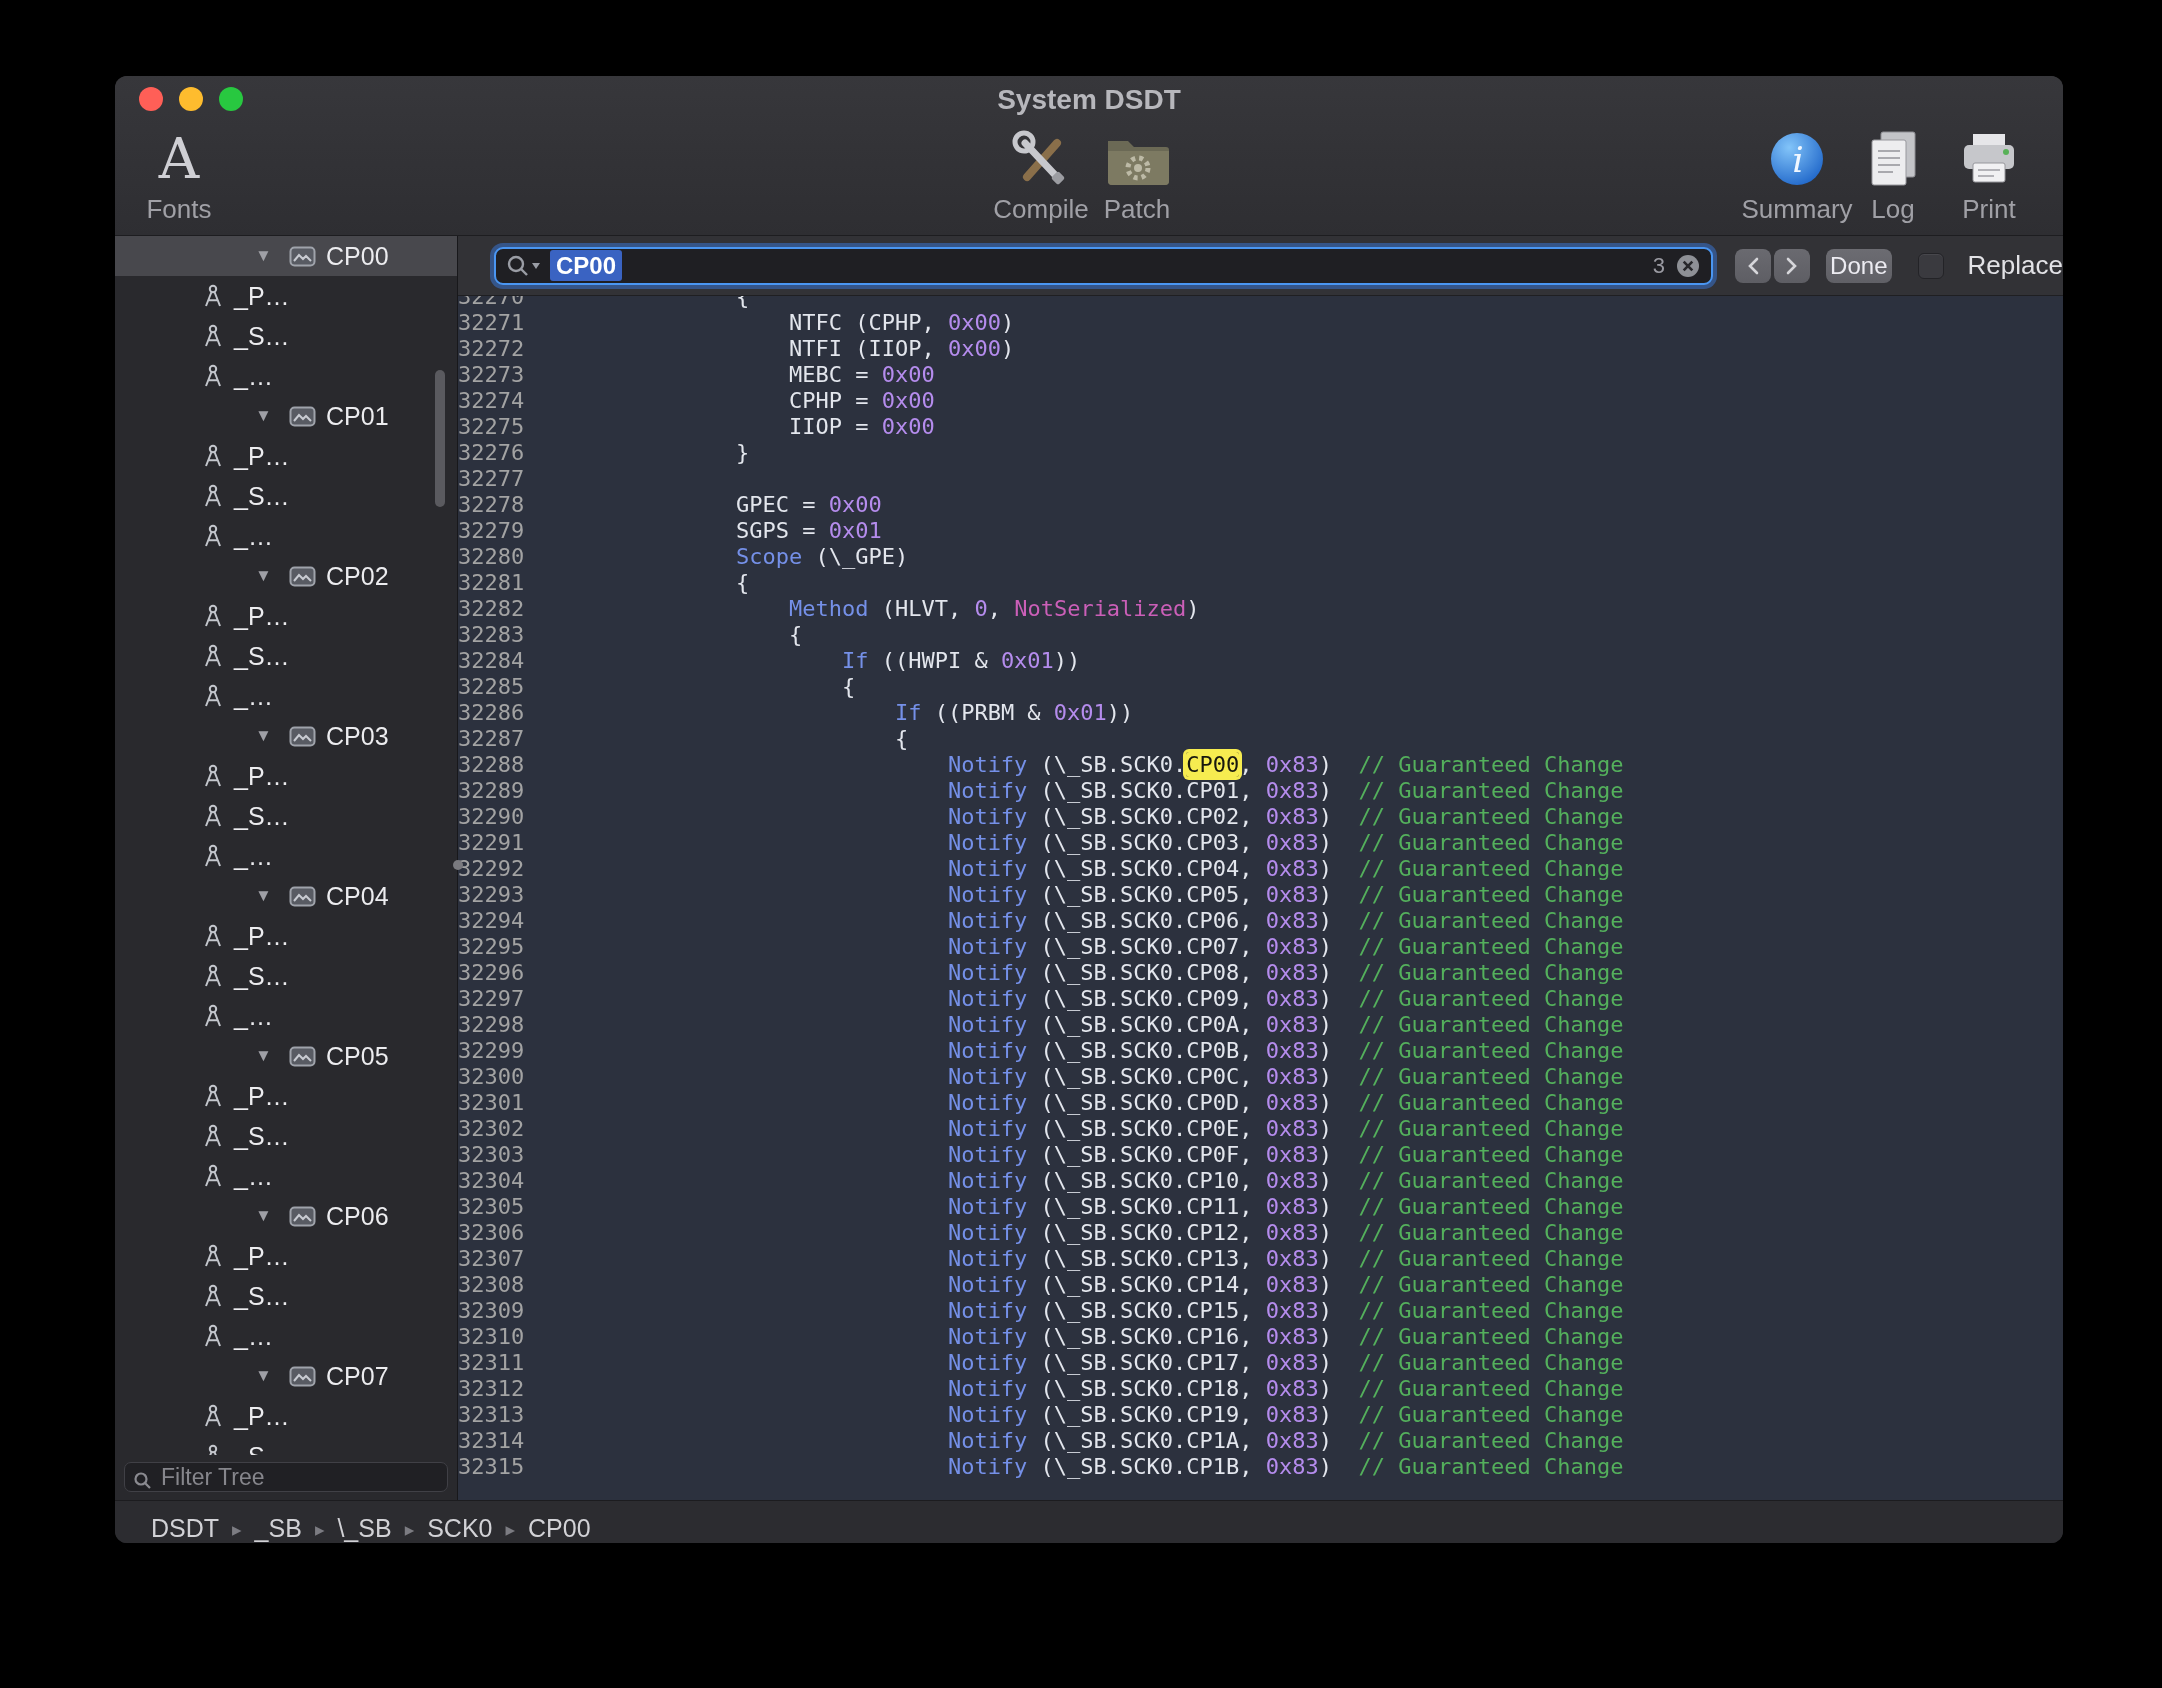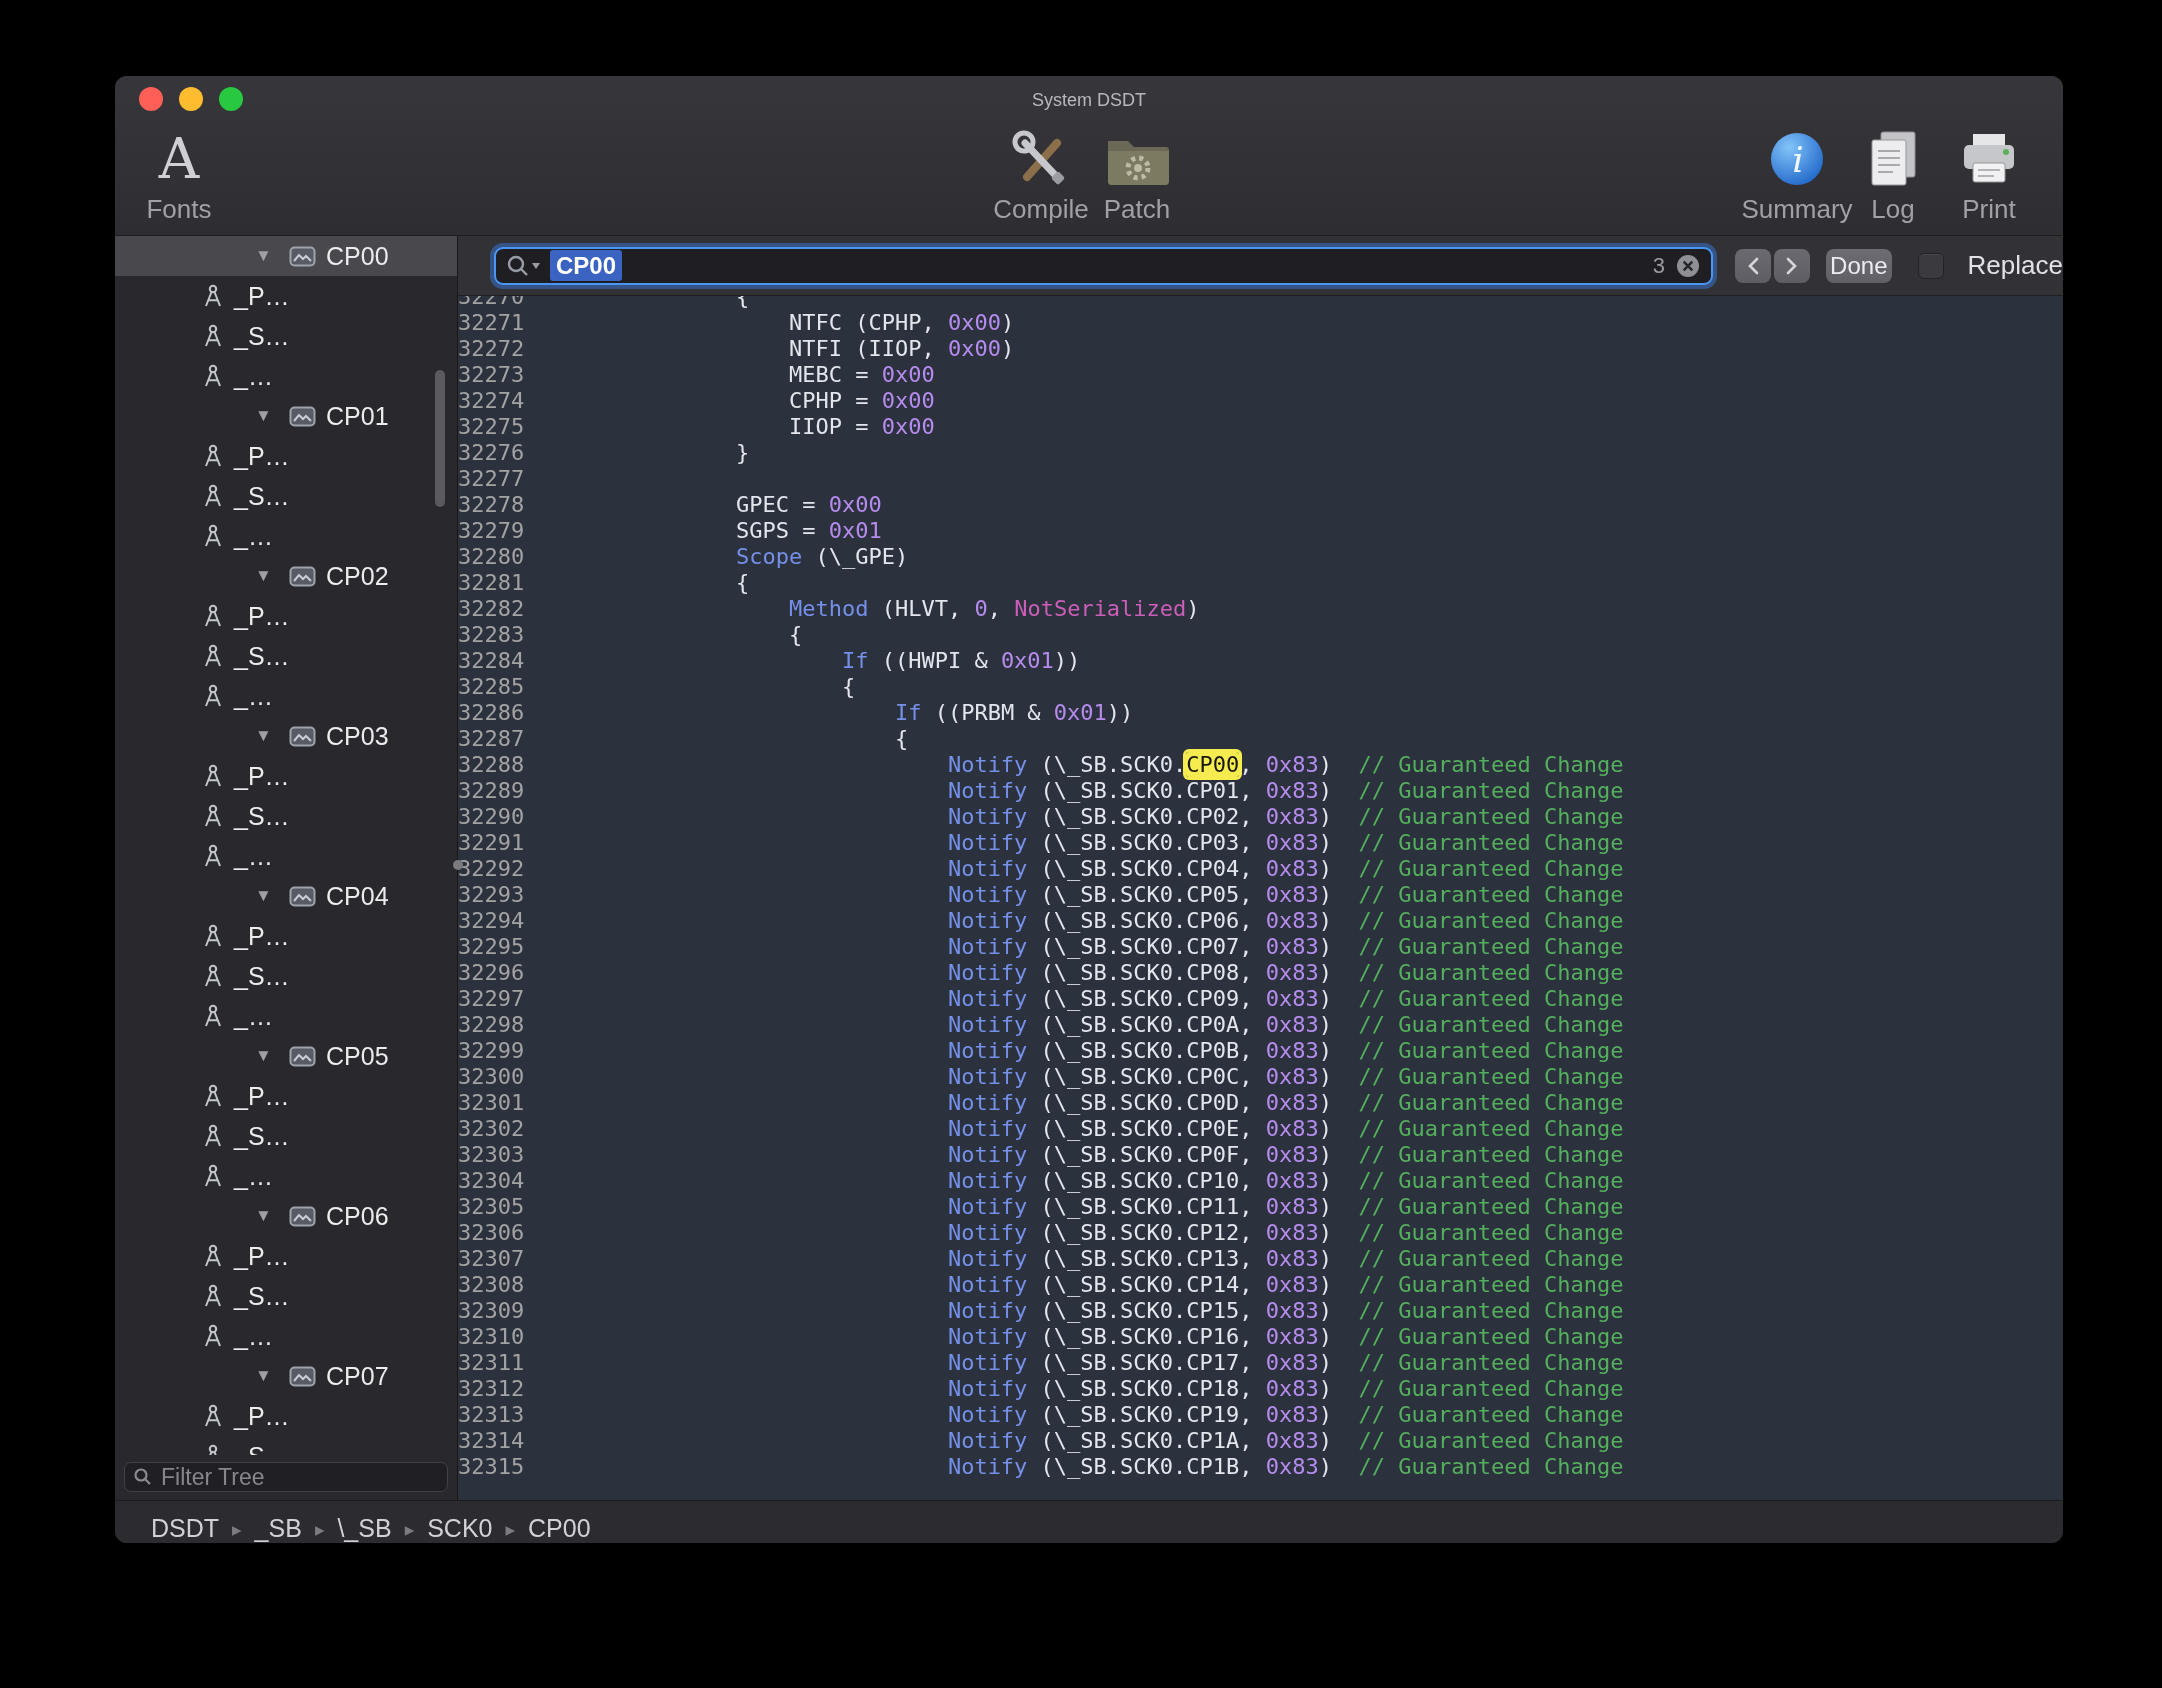--- a/index.html
+++ b/index.html
@@ -9,21 +9,21 @@
     background:#2e2e31; border-radius:12px; overflow:hidden;
     box-shadow:0 0 0 1px rgba(0,0,0,.65), 0 40px 100px rgba(0,0,0,.75);
     display:flex; flex-direction:column; }
 
   
   .chrome{ height:160px; background:linear-gradient(#37373b,#2e2e32); border-bottom:1px solid #1d1d20; flex:none; }
   .titlebar{ height:44px; position:relative; }
   .traffic{ position:absolute; left:24px; top:11px; display:flex; gap:16px; }
   .tl{ width:24px; height:24px; border-radius:50%; display:inline-block; }
   .tl.red{ background:#ff5f57; } .tl.yellow{ background:#febc2e; } .tl.green{ background:#28c840; }
-  .title{ text-align:center; line-height:48px; font-size:18px; font-weight:400; color:#b7b7bc; }
+  .title{ text-align:center; line-height:48px; font-size:28px; font-weight:700; color:#b7b7bc; }
 
   .toolbar{ height:114px; position:relative; }
   .tb-group{ position:absolute; top:6px; display:flex; }
   .tb-left{ left:16px; } .tb-center{ left:50%; transform:translateX(-50%); } .tb-right{ right:26px; }
   .tb-item{ width:96px; display:flex; flex-direction:column; align-items:center; cursor:default; }
   .tb-icon{ height:66px; display:flex; align-items:center; justify-content:center; }
   .tb-label{ font-size:26px; color:#a0a0a6; margin-top:2px; }
   .fonts-a{ font-family:"DejaVu Serif",serif; font-size:56px; color:#cfcfd4; line-height:1; }
 
   
@@ -32,21 +32,21 @@
   .sidebar{ width:343px; flex:none; background:#29292d; border-right:1px solid #18181b; display:flex; flex-direction:column; position:relative; }
   .tree{ flex:1; overflow:hidden; }
   .trow{ height:40px; display:flex; align-items:center; font-size:25px; color:#ececef; white-space:nowrap; }
   .trow.parent{ padding-left:140px; }
   .trow.child{ padding-left:87px; }
   .trow.selected{ background:#48484d; }
   .disc{ width:34px; font-size:17px; color:#9fa0a6; flex:none; }
   .ticon{ margin-right:10px; display:flex; align-items:center; flex:none; }
   .sb-thumb{ position:absolute; right:12px; top:134px; width:10px; height:137px; border-radius:5px; background:#5a5a5f; }
   .filter{ height:45px; flex:none; padding:7px 9px 8px 9px; }
-  .filter-field{ height:30px; background:#202024; border:1px solid #404046; border-radius:7px; display:flex; align-items:center; padding:0 8px; }
+  .filter-field{ height:30px; background:#202024; border:1px solid #404046; border-radius:7px; display:flex; align-items:flex-end; padding:0 8px; }
   .filter-ph{ font-size:23px; color:#86868c; margin-left:8px; }
 
   .splitter-dot{ position:absolute; left:338px; top:624px; width:10px; height:10px; border-radius:50%; background:#7a7a7f; z-index:5; }
 
   .main{ flex:1; display:flex; flex-direction:column; min-width:0; }
 
   
   .findbar{ height:60px; flex:none; background:#323236; border-bottom:1px solid #1f1f22; display:flex; align-items:center; padding-left:36px; }
   .search-field{ width:1219px; height:38px; flex:none; background:#1f1f23; border:2px solid #4a96f2; border-radius:9px;
     box-shadow:0 0 0 4px rgba(58,128,240,.45); display:flex; align-items:center; padding:0 10px; }

